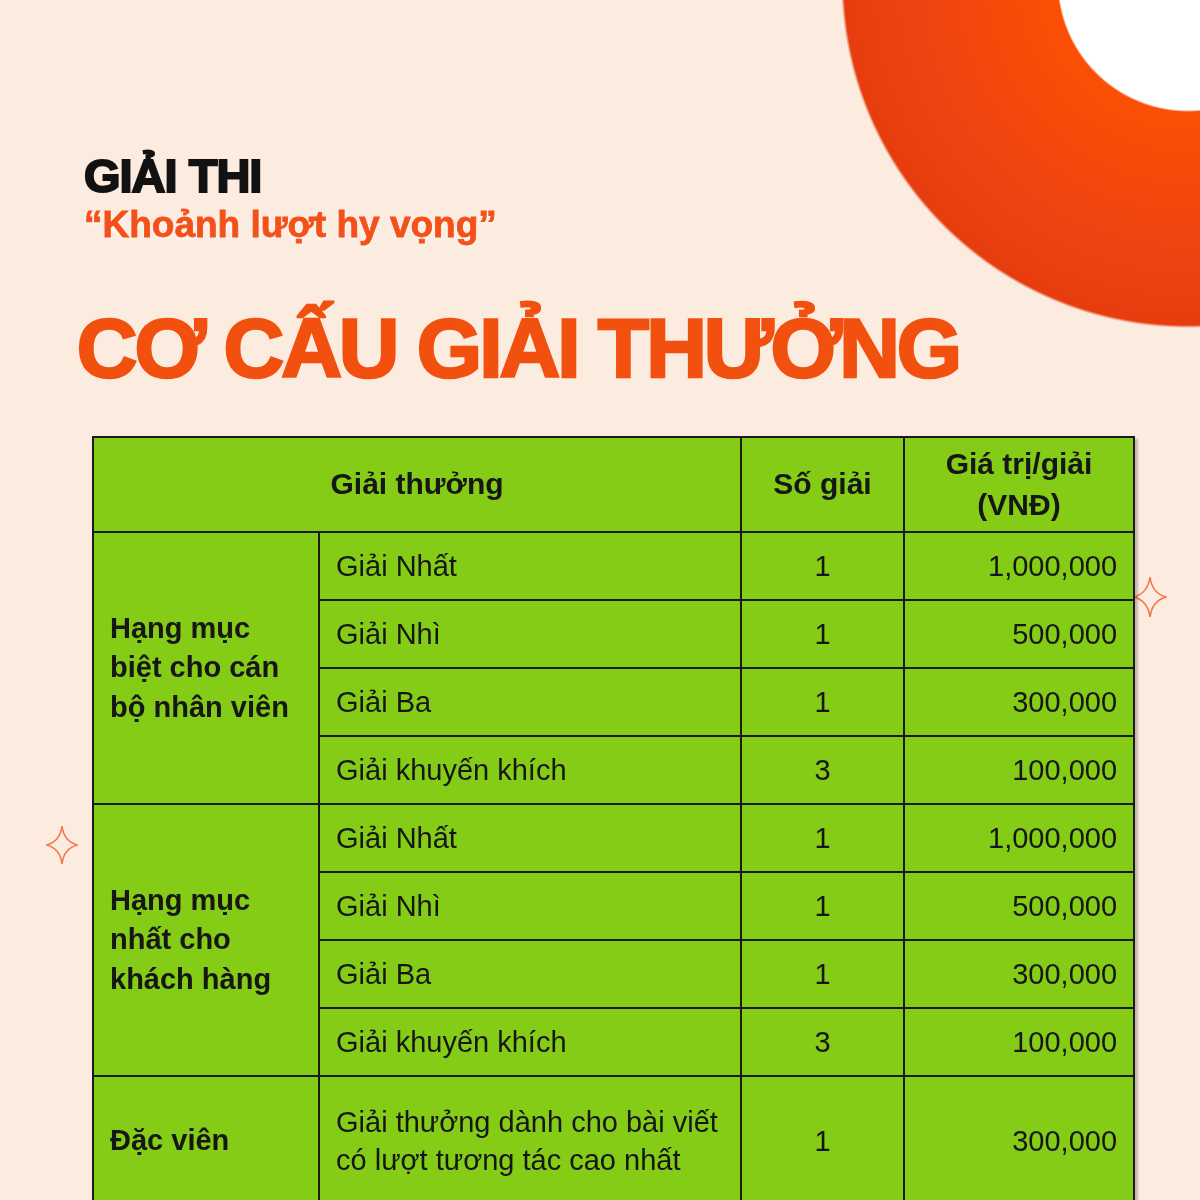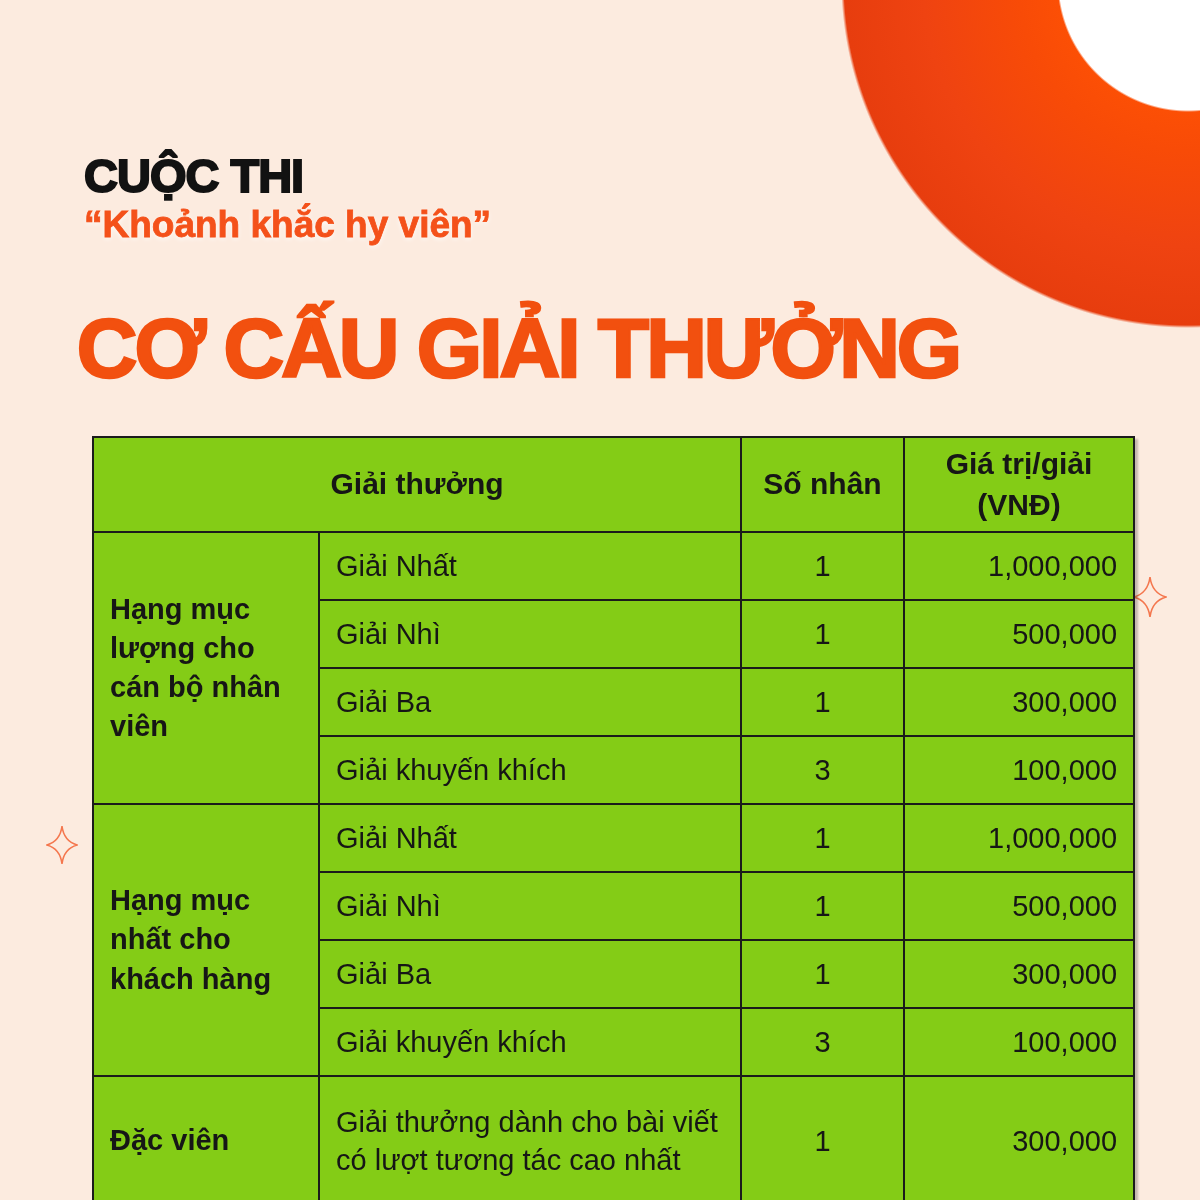--- a/index.html
+++ b/index.html
@@ -81,42 +81,42 @@
     <svg width="32" height="40" viewBox="0 0 34 42">
       <path d="M17 1 Q19 17 33 21 Q19 25 17 41 Q15 25 1 21 Q15 17 17 1 Z" fill="none" stroke="#f4774e" stroke-width="1.6"></path>
     </svg>
   </div>
   <div class="sparkle sparkle-right">
     <svg width="34" height="42" viewBox="0 0 34 42">
       <path d="M17 1 Q19 17 33 21 Q19 25 17 41 Q15 25 1 21 Q15 17 17 1 Z" fill="none" stroke="#f4774e" stroke-width="1.6"></path>
     </svg>
   </div>
 
-  <div class="kicker">CUỘC THI</div>
-  <div class="subtitle">“Khoảnh khắc hy viên”</div>
+  <div class="kicker">GIẢI THI</div>
+  <div class="subtitle">“Khoảnh lượt hy vọng”</div>
 
   <div class="main-title">CƠ CẤU GIẢI THƯỞNG</div>
 
   <table class="prize-table">
     <colgroup>
       <col style="width:226px">
         <col style="width:422px">
       <col style="width:163px">
         <col style="width:230px">
     </colgroup>
     <thead>
       <tr>
         <th colspan="2">Giải thưởng</th>
-        <th>Số nhân</th>
+        <th>Số giải</th>
         <th>Giá trị/giải (VNĐ)</th>
       </tr>
     </thead>
     <tbody>
         <tr>
-          <td rowspan="4" class="cat">Hạng mục lượng cho cán bộ nhân viên</td>
+          <td rowspan="4" class="cat">Hạng mục biệt cho cán bộ nhân viên</td>
           <td class="prize">Giải Nhất</td>
           <td class="qty">1</td>
           <td class="val">1,000,000</td>
         </tr>
         <tr>
           <td class="prize">Giải Nhì</td>
           <td class="qty">1</td>
           <td class="val">500,000</td>
         </tr>
         <tr>

